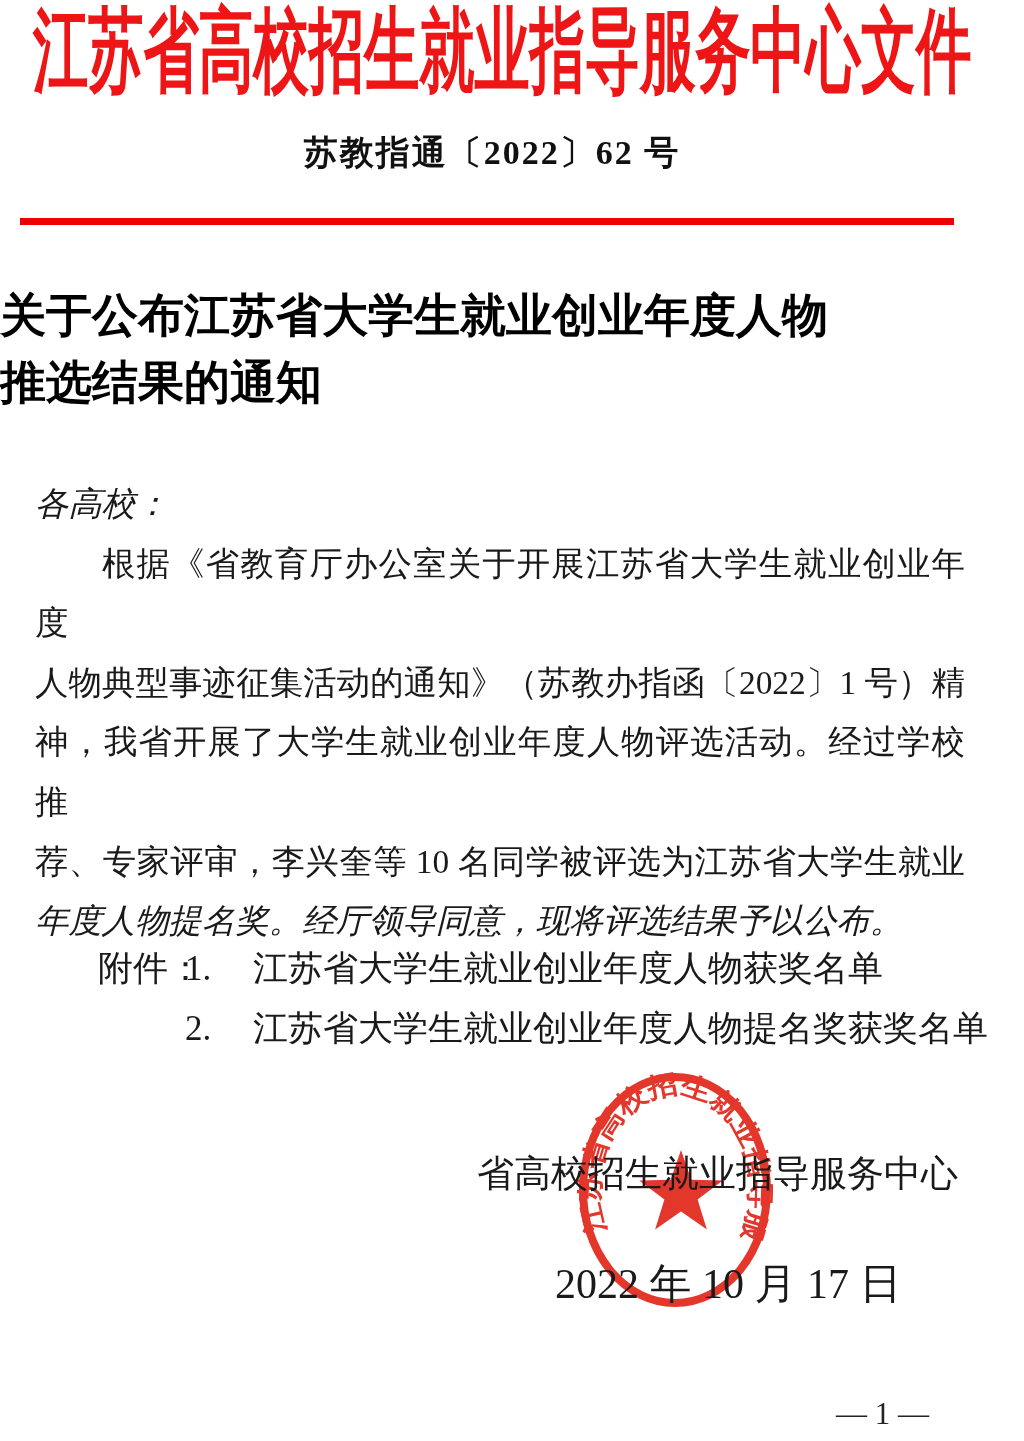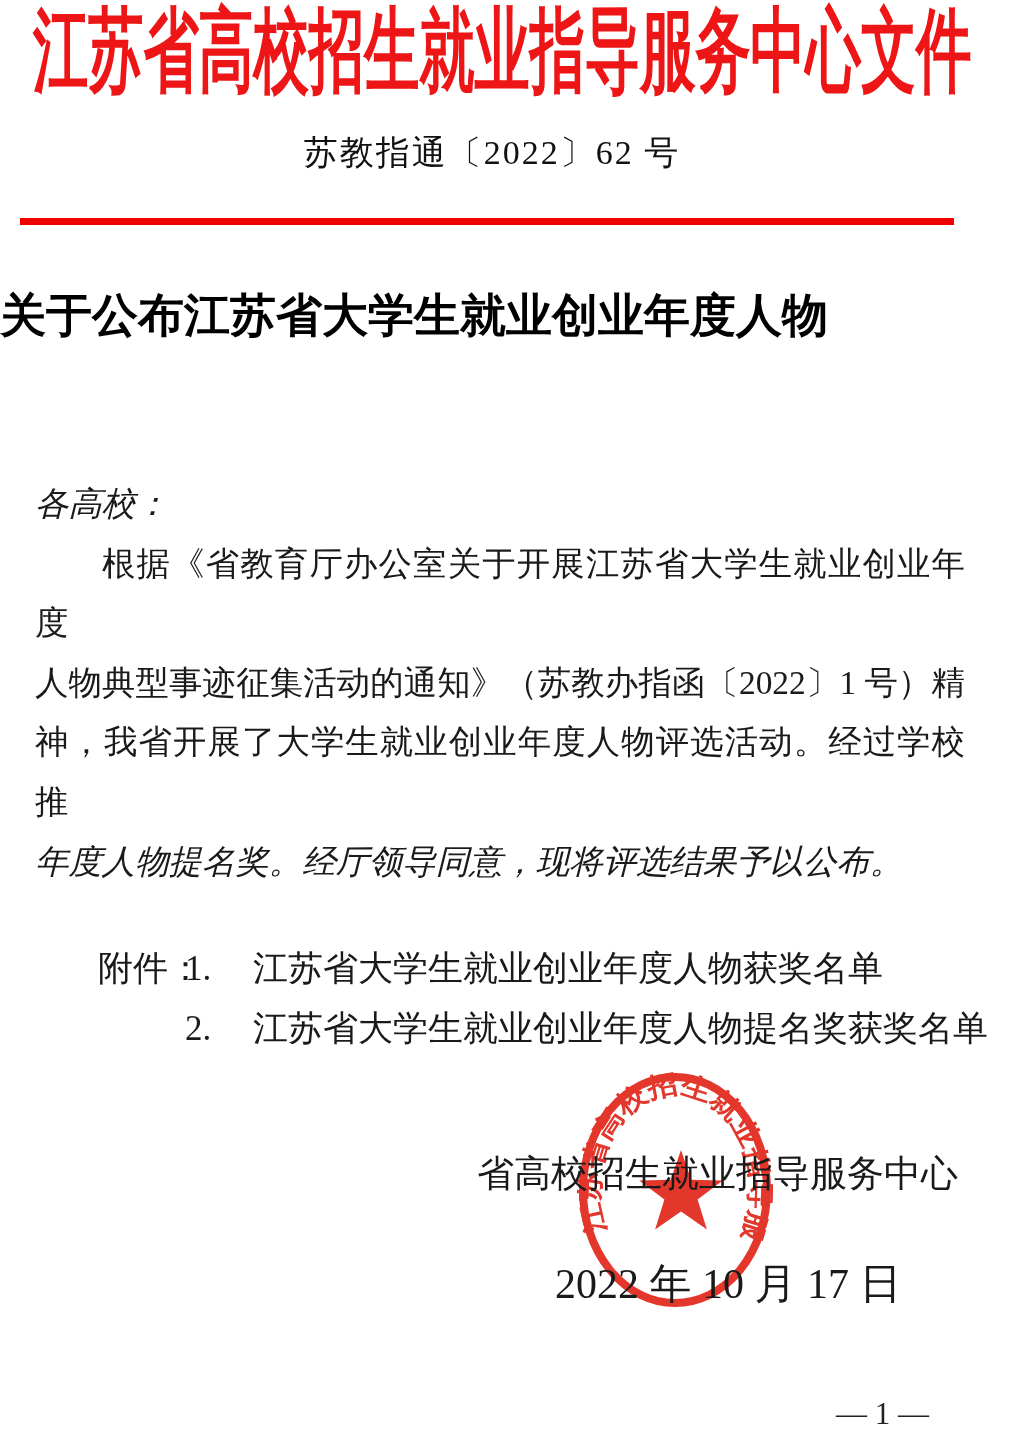--- a/index.html
+++ b/index.html
@@ -33,20 +33,21 @@
   }
 
   
   .doc-number{
     top:130px;left:0;width:984px;
     text-align:center;
     font-size:34px;
     letter-spacing:2px;
     color:#111;
     white-space:nowrap;
+    font-weight:bold;
   }
 
   
   .red-rule{
     top:218px;left:20px;
     width:934px;height:7px;
     background:var(--rule_red);
   }
 
   
@@ -123,27 +124,29 @@
 <body>
 
 <div class="abs letterhead">江苏省高校招生就业指导服务中心文件</div>
 
 <div class="abs doc-number">苏教指通〔2022〕62 号</div>
 
 <div class="abs red-rule"></div>
 
 <div class="abs notice-title">
   <div>关于公布江苏省大学生就业创业年度人物</div>
+  <div>推选结果的通知</div>
 </div>
 
 <div class="abs body-block">
   <div class="plainline">各高校：</div>
   <div class="jline indent2">根据《省教育厅办公室关于开展江苏省大学生就业创业年度</div>
   <div class="jline">人物典型事迹征集活动的通知》（苏教办指函〔2022〕1 号）精</div>
   <div class="jline">神，我省开展了大学生就业创业年度人物评选活动。经过学校推</div>
+  <div class="jline">荐、专家评审，李兴奎等 10 名同学被评选为江苏省大学生就业</div>
   <div class="plainline">年度人物提名奖。经厅领导同意，现将评选结果予以公布。</div>
 </div>
 
 <div class="abs attach-block">
   <div>
     <span class="att-label">附件：</span><span class="att-num">1.</span><span>江苏省大学生就业创业年度人物获奖名单</span>
   </div>
   <div>
     <span class="att-label spacer">附件：</span><span class="att-num">2.</span><span>江苏省大学生就业创业年度人物提名奖获奖名单</span>
   </div>

